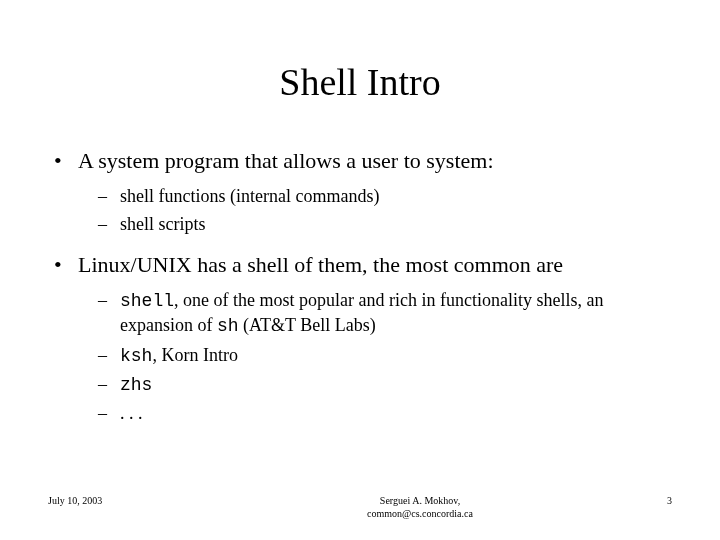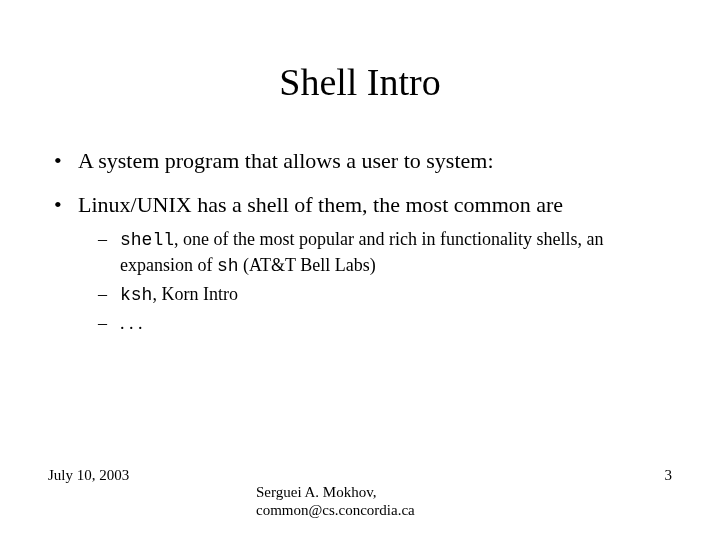--- a/index.html
+++ b/index.html
@@ -6,42 +6,45 @@
   html, body { width: 720px; height: 540px; background: #fff; font-family: "Times New Roman", Times, serif; color: #000; }
   .slide { width: 720px; height: 540px; position: relative; padding: 60px 48px 0 48px; }
   .title { font-size: 38px; text-align: center; margin-bottom: 42px; font-weight: 400; }
   ul.level1 { list-style: none; }
   ul.level1 > li { position: relative; padding-left: 30px; font-size: 22px; line-height: 1.35; margin-bottom: 10px; }
   ul.level1 > li::before { content: "•"; position: absolute; left: 6px; top: 0; font-size: 22px; }
   ul.level2 { list-style: none; margin: 8px 0 14px 0; }
   ul.level2 > li { position: relative; padding-left: 42px; font-size: 18px; line-height: 1.35; margin-bottom: 4px; }
   ul.level2 > li::before { content: "–"; position: absolute; left: 20px; top: 0; font-size: 18px; }
   .mono { font-family: "Courier New", Courier, monospace; }
-  .footer { position: absolute; left: 0; right: 0; bottom: 20px; display: flex; align-items: flex-start; font-size: 15px; padding: 0 48px; gap: 28px; }
+  .footer { position: absolute; left: 0; right: 0; bottom: 20px; display: flex; align-items: flex-start; font-size: 10px; padding: 0 48px; }
   .footer .date { flex: 0 0 180px; text-align: left; }
-  .footer .author { flex: 1 1 auto; text-align: left; line-height: 1.25; margin-top: 16px; }
+  .footer .author { flex: 1 1 auto; text-align: center; line-height: 1.25; }
   .footer .pagenum { flex: 0 0 60px; text-align: right; }
 </style>
 </head>
 <body>
 
 <div class="slide">
   <h1 class="title">Shell Intro</h1>
 
   <ul class="level1">
     <li>
       <span>A system program that allows a user to system:</span>
       <ul class="level2">
+        <li><span>shell functions (internal commands)</span></li>
+        <li><span>shell scripts</span></li>
       </ul>
     </li>
     <li>
       <span>Linux/UNIX has a shell of them, the most common are</span>
       <ul class="level2">
         <li><span class="mono">shell</span><span>, one of the most popular and rich in functionality shells, an expansion of </span><span class="mono">sh</span><span> (AT&amp;T Bell Labs)</span></li>
         <li><span class="mono">ksh</span><span>, Korn Intro</span></li>
+        <li><span class="mono">zhs</span></li>
         <li><span>. . .</span></li>
       </ul>
     </li>
   </ul>
 
   <div class="footer">
     <div class="date">July 10, 2003</div>
     <div class="author">
       <span>Serguei A. Mokhov,</span><br>
       <span>common@cs.concordia.ca</span>

